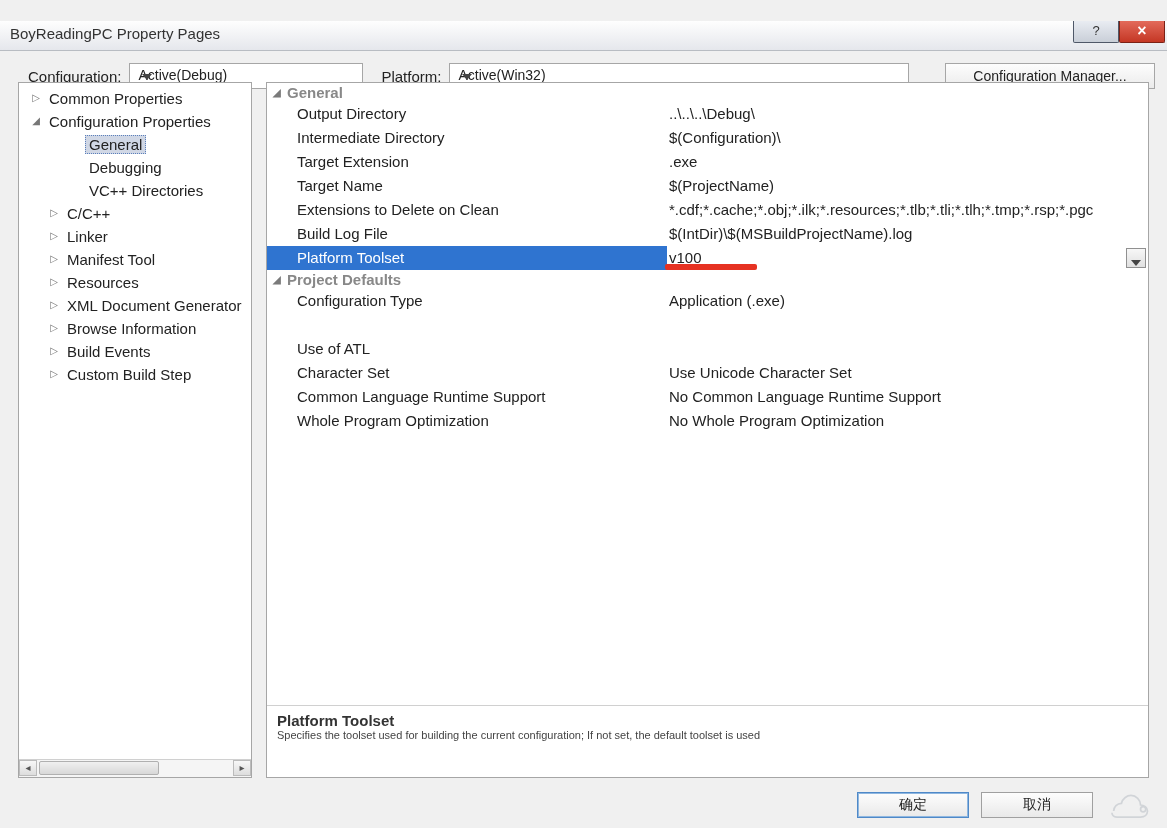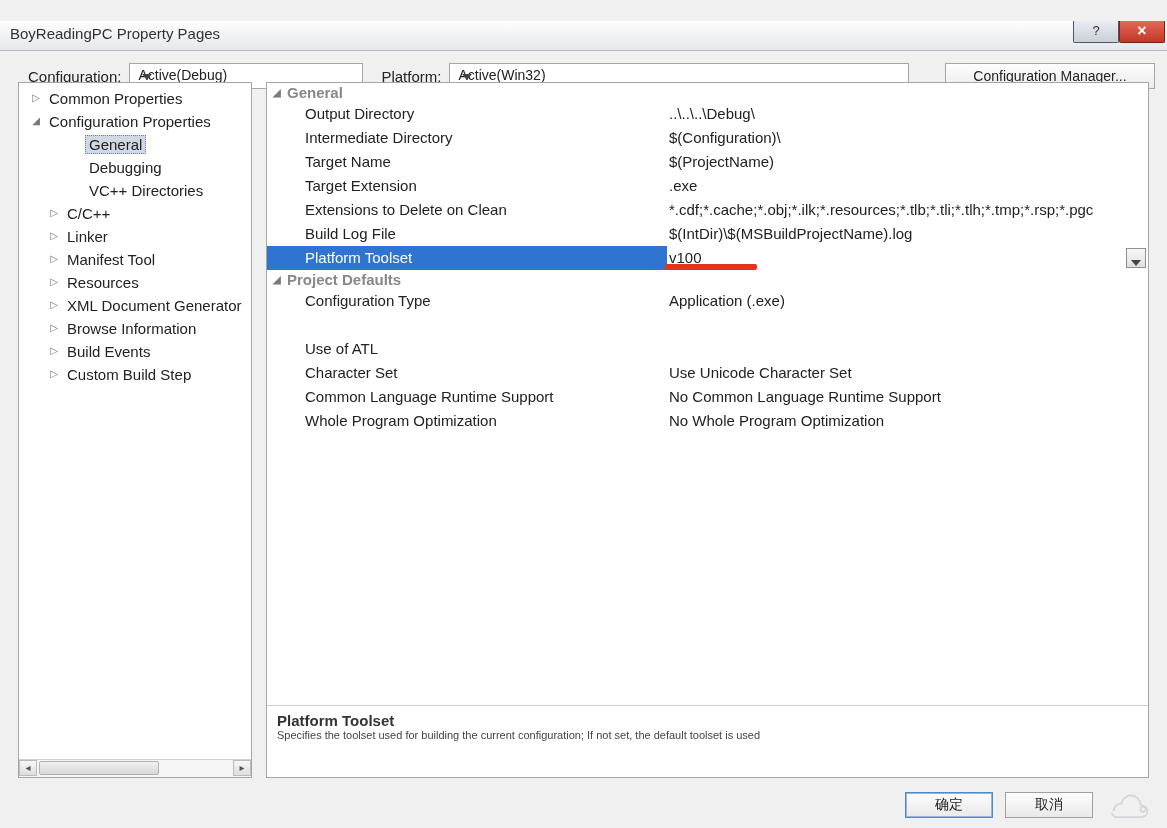--- a/index.html
+++ b/index.html
@@ -38,35 +38,35 @@
   .tree-hscroll .btn.l { left:0; }
   .tree-hscroll .btn.r { right:0; }
   .tree-hscroll .thumb { position:absolute; left:20px; top:1px; width:120px; height:14px; background:linear-gradient(#f0f0f0,#d8d8d8); border:1px solid #b0b0b0; border-radius:2px; }
 
   
   .propwrap { flex:1; border:1px solid #a6a6a6; background:#fff; display:flex; flex-direction:column; min-width:0; }
   .propgrid { flex:1; overflow:hidden; font-size:15px; color:#222; }
   .pg-group { display:flex; align-items:center; padding:1px 0 1px 6px; color:#888; font-weight:bold; }
   .pg-group .exp { width:14px; color:#7a7a7a; font-size:10px; }
   .pg-row { display:flex; align-items:stretch; height:24px; position:relative; }
-  .pg-row .name { width:400px; padding-left:38px; line-height:24px; white-space:nowrap; }
+  .pg-row .name { width:400px; padding-left:30px; line-height:24px; white-space:nowrap; }
   .pg-row .value { flex:1; line-height:24px; padding-left:2px; white-space:nowrap; overflow:hidden; position:relative;}
   .pg-row.sel .name { background:#2f74d0; color:#fff; }
   .pg-row.sel .value .dd { position:absolute; right:2px; top:2px; width:20px; height:20px; border:1px solid #909090; background:linear-gradient(#f7f7f7,#e0e0e0); text-align:center; }
   .pg-row.sel .value .dd svg { width:10px; height:6px; margin-top:6px; }
   .bold { font-weight:normal; }
   .underline-mark { position:absolute; left:398px; top:18px; width:92px; height:6px; background:#e63222; border-radius:2px; }
 
   .descbox { height:72px; border-top:1px solid #d0d0d0; padding:6px 10px; font-size:15px; color:#333; }
   .descbox .dtitle { font-weight:bold; }
   .descbox .dtext { font-size:11px; color:#444; }
 
   
   .bottombar { position:absolute; bottom:8px; right:10px; display:flex; align-items:center; gap:12px; }
-  .bbtn { width:88px; height:26px; border:1px solid #a0a0a0; background:linear-gradient(#fdfdfd,#e9e9e9); font-size:14px; color:#222; }
+  .bbtn { width:112px; height:26px; border:1px solid #a0a0a0; background:linear-gradient(#fdfdfd,#e9e9e9); font-size:14px; color:#222; }
   .bbtn.default { border:1px solid #4f89c8; box-shadow:0 0 0 1px #8fb7e0 inset; }
   .watermark { width:52px; height:30px; opacity:.35; }
   .watermark svg { width:100%; height:100%; }
 
 </style>
 </head>
 <body>
 
 <div class="titlebar">
   <div class="title">BoyReadingPC Property Pages</div>
@@ -166,26 +166,26 @@
         </div>
         <div class="pg-row">
           <div class="name">Output Directory</div>
           <div class="value bold">..\..\..\Debug\</div>
         </div>
         <div class="pg-row">
           <div class="name">Intermediate Directory</div>
           <div class="value">$(Configuration)\</div>
         </div>
         <div class="pg-row">
+          <div class="name">Target Extension</div>
+          <div class="value">.exe</div>
+        </div>
+        <div class="pg-row">
           <div class="name">Target Name</div>
           <div class="value">$(ProjectName)</div>
-        </div>
-        <div class="pg-row">
-          <div class="name">Target Extension</div>
-          <div class="value">.exe</div>
         </div>
         <div class="pg-row">
           <div class="name">Extensions to Delete on Clean</div>
           <div class="value">*.cdf;*.cache;*.obj;*.ilk;*.resources;*.tlb;*.tli;*.tlh;*.tmp;*.rsp;*.pgc</div>
         </div>
         <div class="pg-row">
           <div class="name">Build Log File</div>
           <div class="value">$(IntDir)\$(MSBuildProjectName).log</div>
         </div>
         <div class="pg-row sel">

